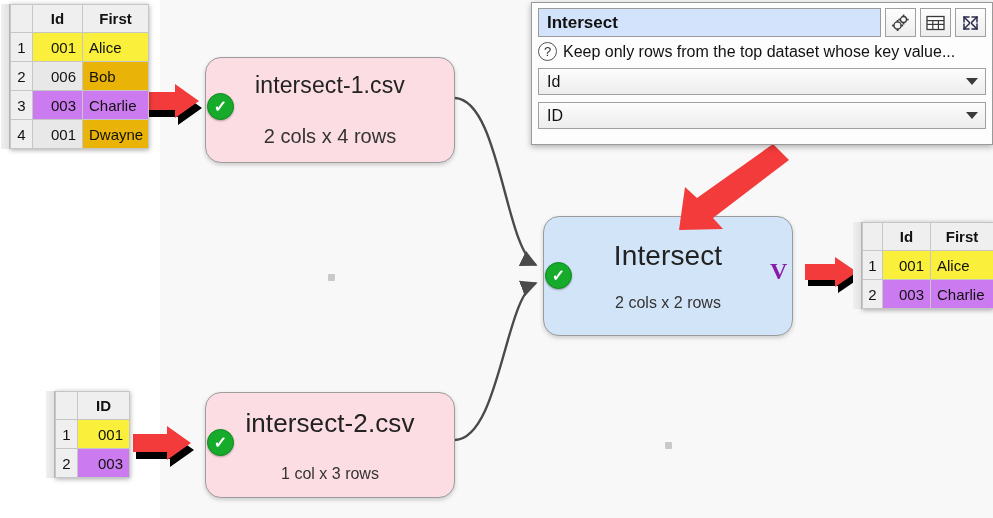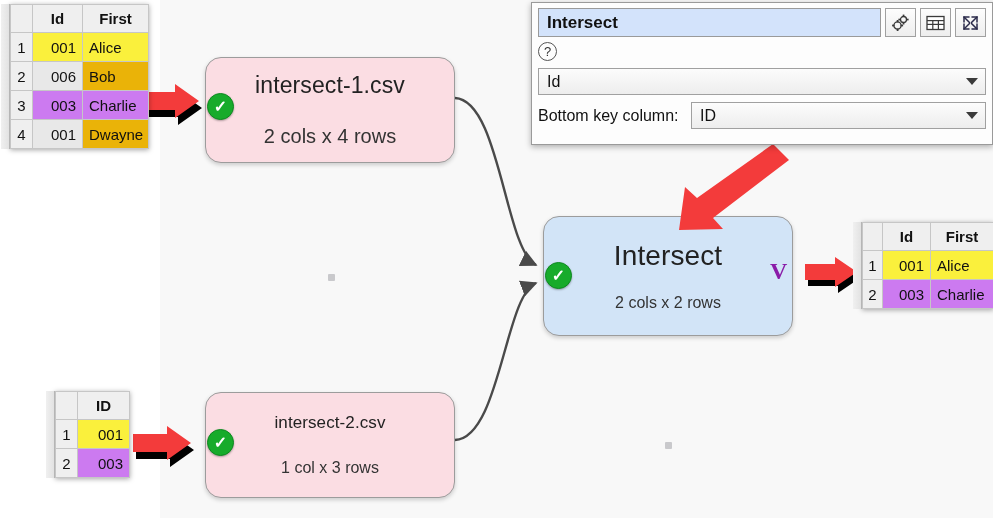--- a/index.html
+++ b/index.html
@@ -26,21 +26,21 @@
   .node.csv{background:#fbdde3;}
   .node.op{background:#d2e4f7;}
   .node .ntitle{color:#222;letter-spacing:.1px;}
   .node .nsub{color:#333;}
 
   #node-csv1{left:205px;top:57px;width:250px;height:106px;}
   #node-csv1 .ntitle{font-size:23px;margin-bottom:26px;}
   #node-csv1 .nsub{font-size:20px;}
 
   #node-csv2{left:205px;top:392px;width:250px;height:106px;}
-  #node-csv2 .ntitle{font-size:17px;margin-bottom:26px;}
+  #node-csv2 .ntitle{font-size:26px;margin-bottom:26px;}
   #node-csv2 .nsub{font-size:16px;}
 
   #node-op{left:543px;top:216px;width:250px;height:120px;}
   #node-op .ntitle{font-size:28px;margin-bottom:22px;}
   #node-op .nsub{font-size:16px;}
 
   .status-badge{position:absolute;width:25px;height:25px;border-radius:50%;
      background:#17ab2b;border:1px solid #0d8a20;display:flex;
      align-items:center;justify-content:center;color:#fff;font-size:16px;
      font-weight:bold;line-height:1;box-shadow:0 1px 2px rgba(0,0,0,.3);}
@@ -314,31 +314,31 @@
               <path d="M3,15 L8.5,9.5"></path>
             <path d="M11,15 L16,15 L16,10"></path>
               <path d="M16,15 L10.5,9.5"></path>
           </g>
         </svg>
       </div>
     </div>
 
     <div class="panel-row" id="help-row">
       <div class="qicon">?</div>
+      <div id="help-text">Keep only rows from the top dataset whose key value...</div>
     </div>
 
     <div class="panel-row kv-row">
       <div class="combo">
         <span>Id</span>
         <span class="caret"></span>
       </div>
     </div>
 
     <div class="panel-row kv-row">
-      <div class="kv-label">Bottom key column:</div>
       <div class="combo">
         <span>ID</span>
         <span class="caret"></span>
       </div>
     </div>
 
   </div>
 
 </div>
 

